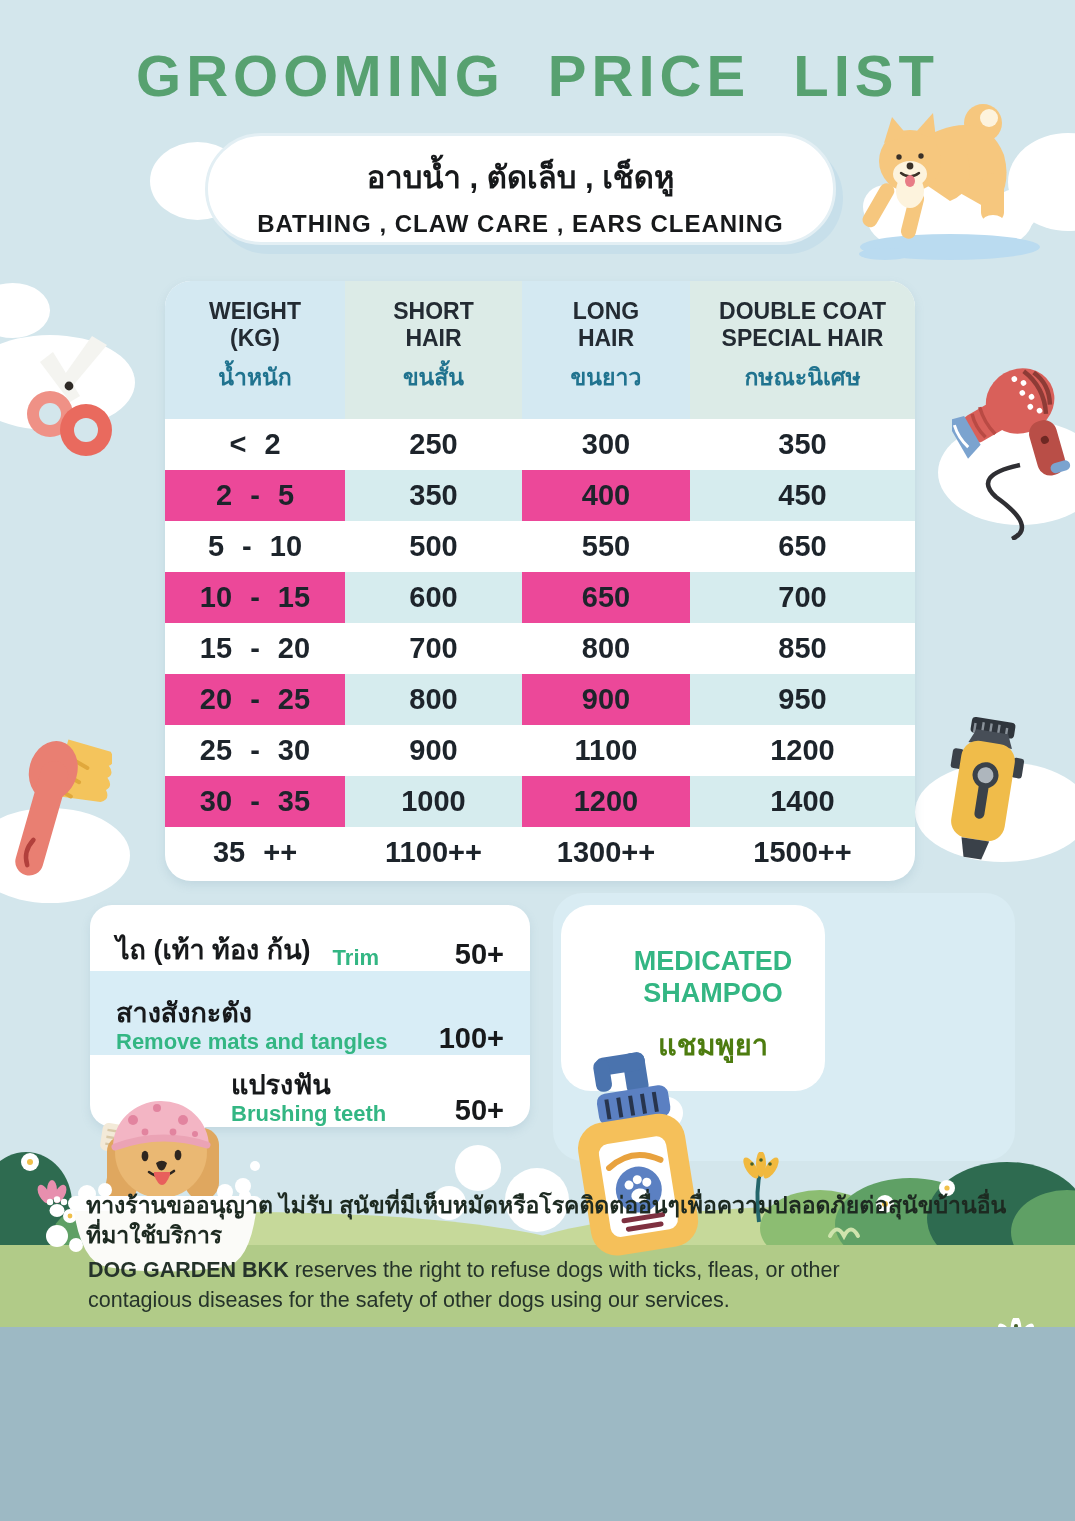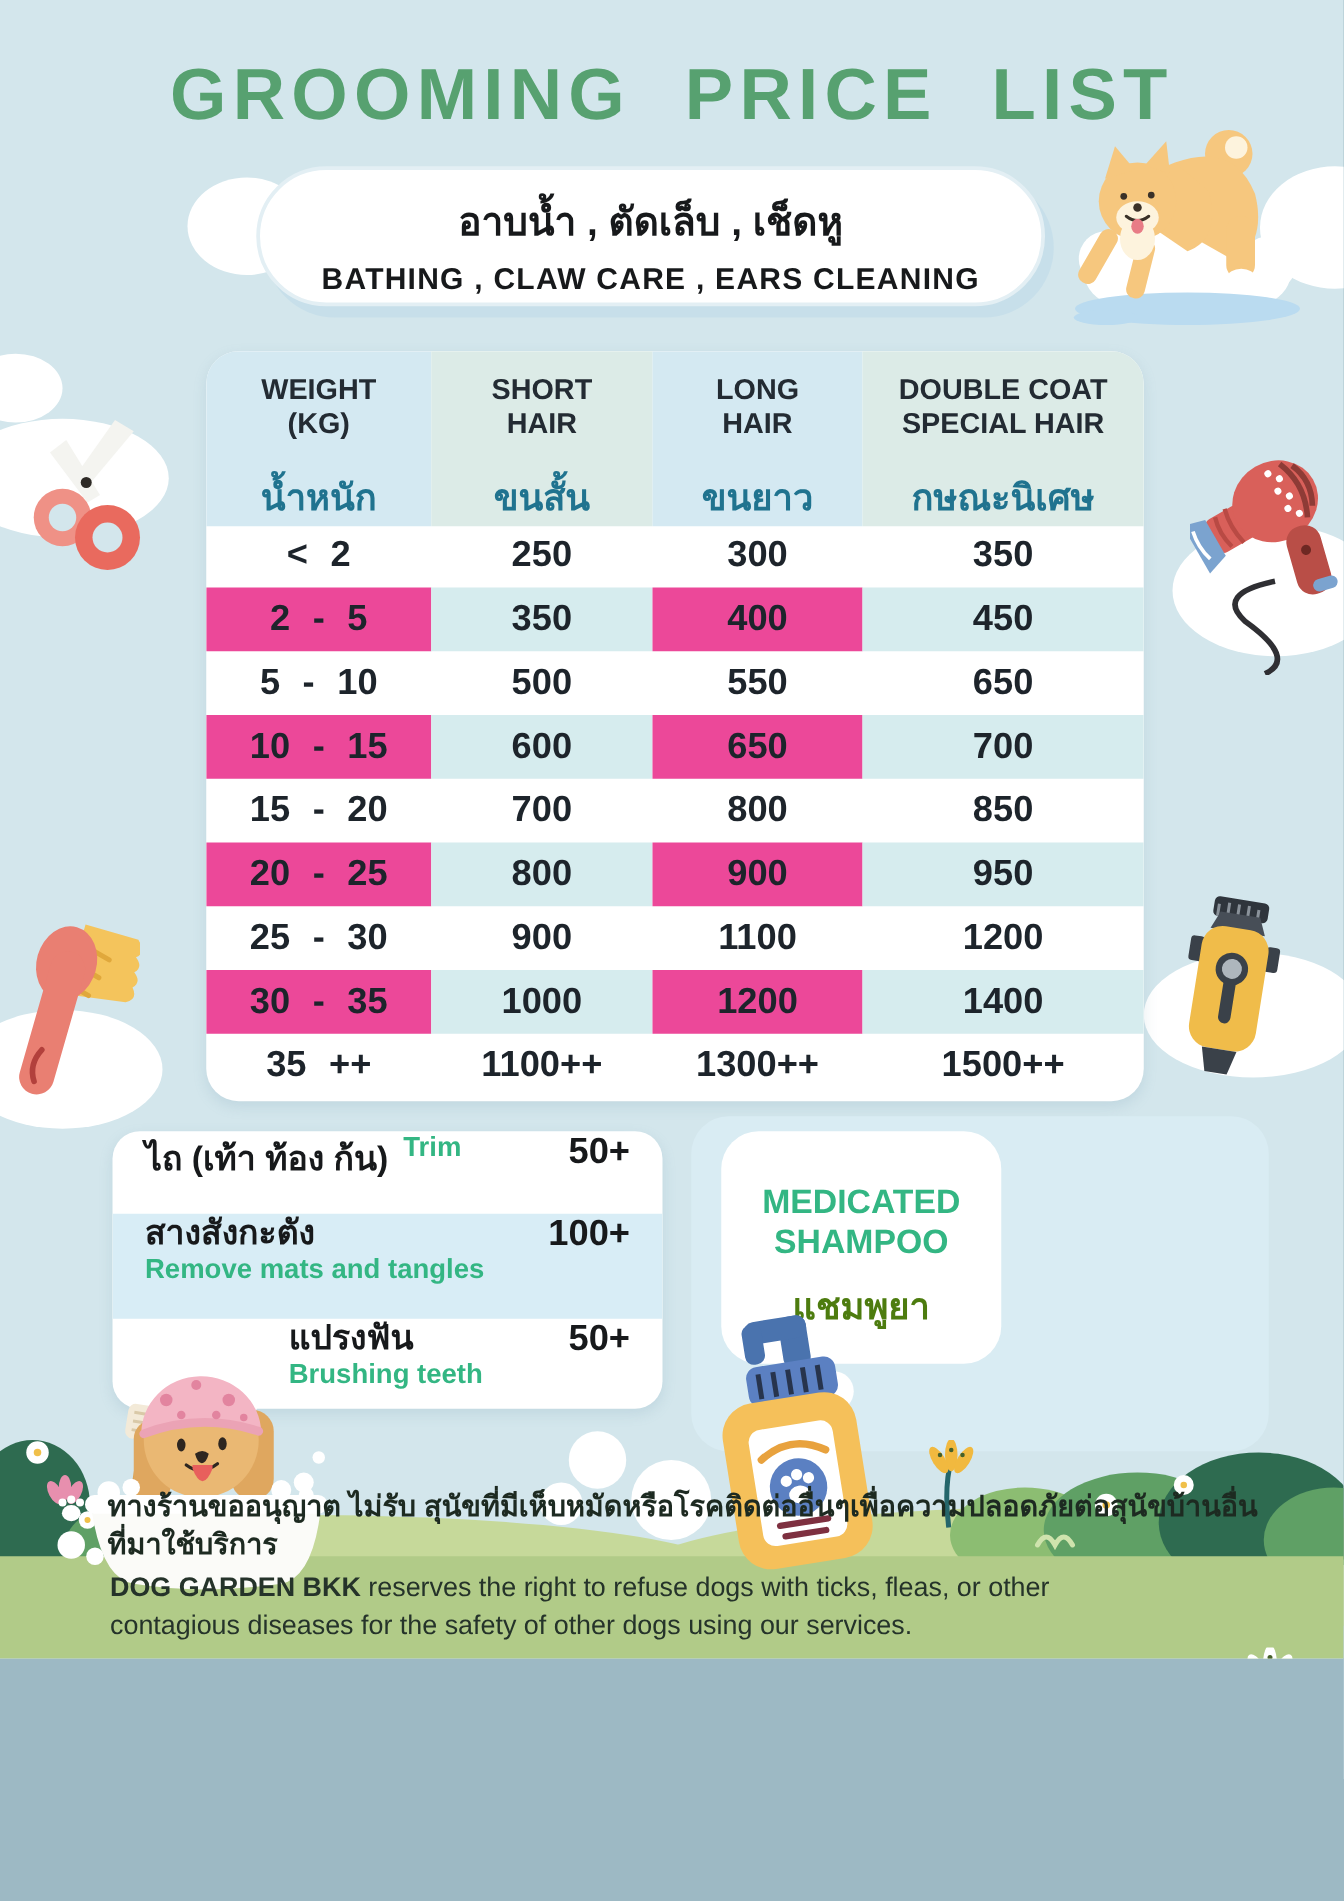--- a/index.html
+++ b/index.html
@@ -29,54 +29,54 @@
   
   .price-table{
     position:absolute;left:165px;top:281px;width:750px;height:600px;
     background:#fff;border-radius:26px;overflow:hidden;
     box-shadow:0 4px 10px rgba(110,150,170,.18);
   }
   .pt-header{display:grid;grid-template-columns:180px 177px 168px 225px;height:138px;}
   .pt-hcell{text-align:center;padding-top:17px;background:#d4e9f2;}
   .pt-hcell.alt{background:#dcebe7;}
   .pt-hcell .en{font-size:23px;line-height:1.18;font-weight:800;color:#232b33;white-space:pre-line;}
-  .pt-hcell .th{font-size:29px;font-weight:800;color:#20738f;margin-top:23px;}
+  .pt-hcell .th{font-size:23px;font-weight:800;color:#20738f;margin-top:7px;}
   .pt-row{display:grid;grid-template-columns:180px 177px 168px 225px;height:51px;}
   .pt-row>div{display:flex;align-items:center;justify-content:center;
     font-size:29px;font-weight:800;color:#1d242b;}
   .pt-row.stripe>div{background:#ec4899;}
   .pt-row.stripe>div.alt{background:#d6ecee;}
   .pt-row .w{word-spacing:10px;}
 
   
   .services-box{
     position:absolute;left:90px;top:905px;width:440px;height:222px;
     background:#fff;border-radius:22px;overflow:hidden;
     box-shadow:0 4px 10px rgba(110,150,170,.18);
   }
-  .svc-row{display:flex;align-items:flex-start;padding:0 26px;}
+  .svc-row{display:flex;align-items:flex-end;padding:0 26px;gap:10px;}
   .svc-row .price{margin-left:auto;font-size:29px;font-weight:800;color:#17191b;}
   .svc-th{font-size:27px;font-weight:800;color:#17191b;}
   .svc-en{font-size:22px;font-weight:800;color:#33b683;}
   .svc-1{height:66px;}
   .svc-1 .svc-en{margin-left:12px;}
   .svc-2{height:84px;background:#d8edf6;}
   .svc-3{height:72px;}
   .svc-3 .lines{margin-left:115px;}
   .lines{display:flex;flex-direction:column;justify-content:center;}
   .lines .svc-th{line-height:1.15;}
 
   
   .shampoo-panel{
     position:absolute;left:553px;top:893px;width:462px;height:268px;
     background:#d9ecf3;border-radius:30px;
   }
   .bubble{
-    position:absolute;left:24px;top:12px;width:224px;height:186px;
-    background:#fff;border-radius:30px;text-align:center;
+    position:absolute;left:8px;top:12px;width:224px;height:186px;
+    background:#fff;border-radius:30px;text-align:center;padding-left:40px;
   }
   .bubble .en{font-size:27px;line-height:1.2;font-weight:800;color:#33b683;margin-top:40px;}
   .bubble .th{font-size:29px;font-weight:800;color:#4d7c0f;margin-top:12px;}
   .bubble-dot{position:absolute;background:#fff;border-radius:50%;}
   .ml-table{position:absolute;left:238px;top:8px;width:216px;}
   .ml-head{display:grid;grid-template-columns:100px 116px;height:84px;}
   .ml-head>div{text-align:center;font-weight:800;color:#1d242b;font-size:25px;line-height:1.2;white-space:pre-line;padding-top:6px;}
   .ml-row{display:grid;grid-template-columns:100px 116px;align-items:center;height:42px;}
   .ml-row>div{text-align:center;font-size:28px;font-weight:800;color:#17191b;}
   .ml-row.pill{background:#fff;border-radius:22px;margin:0 -14px;padding:0 14px;}

